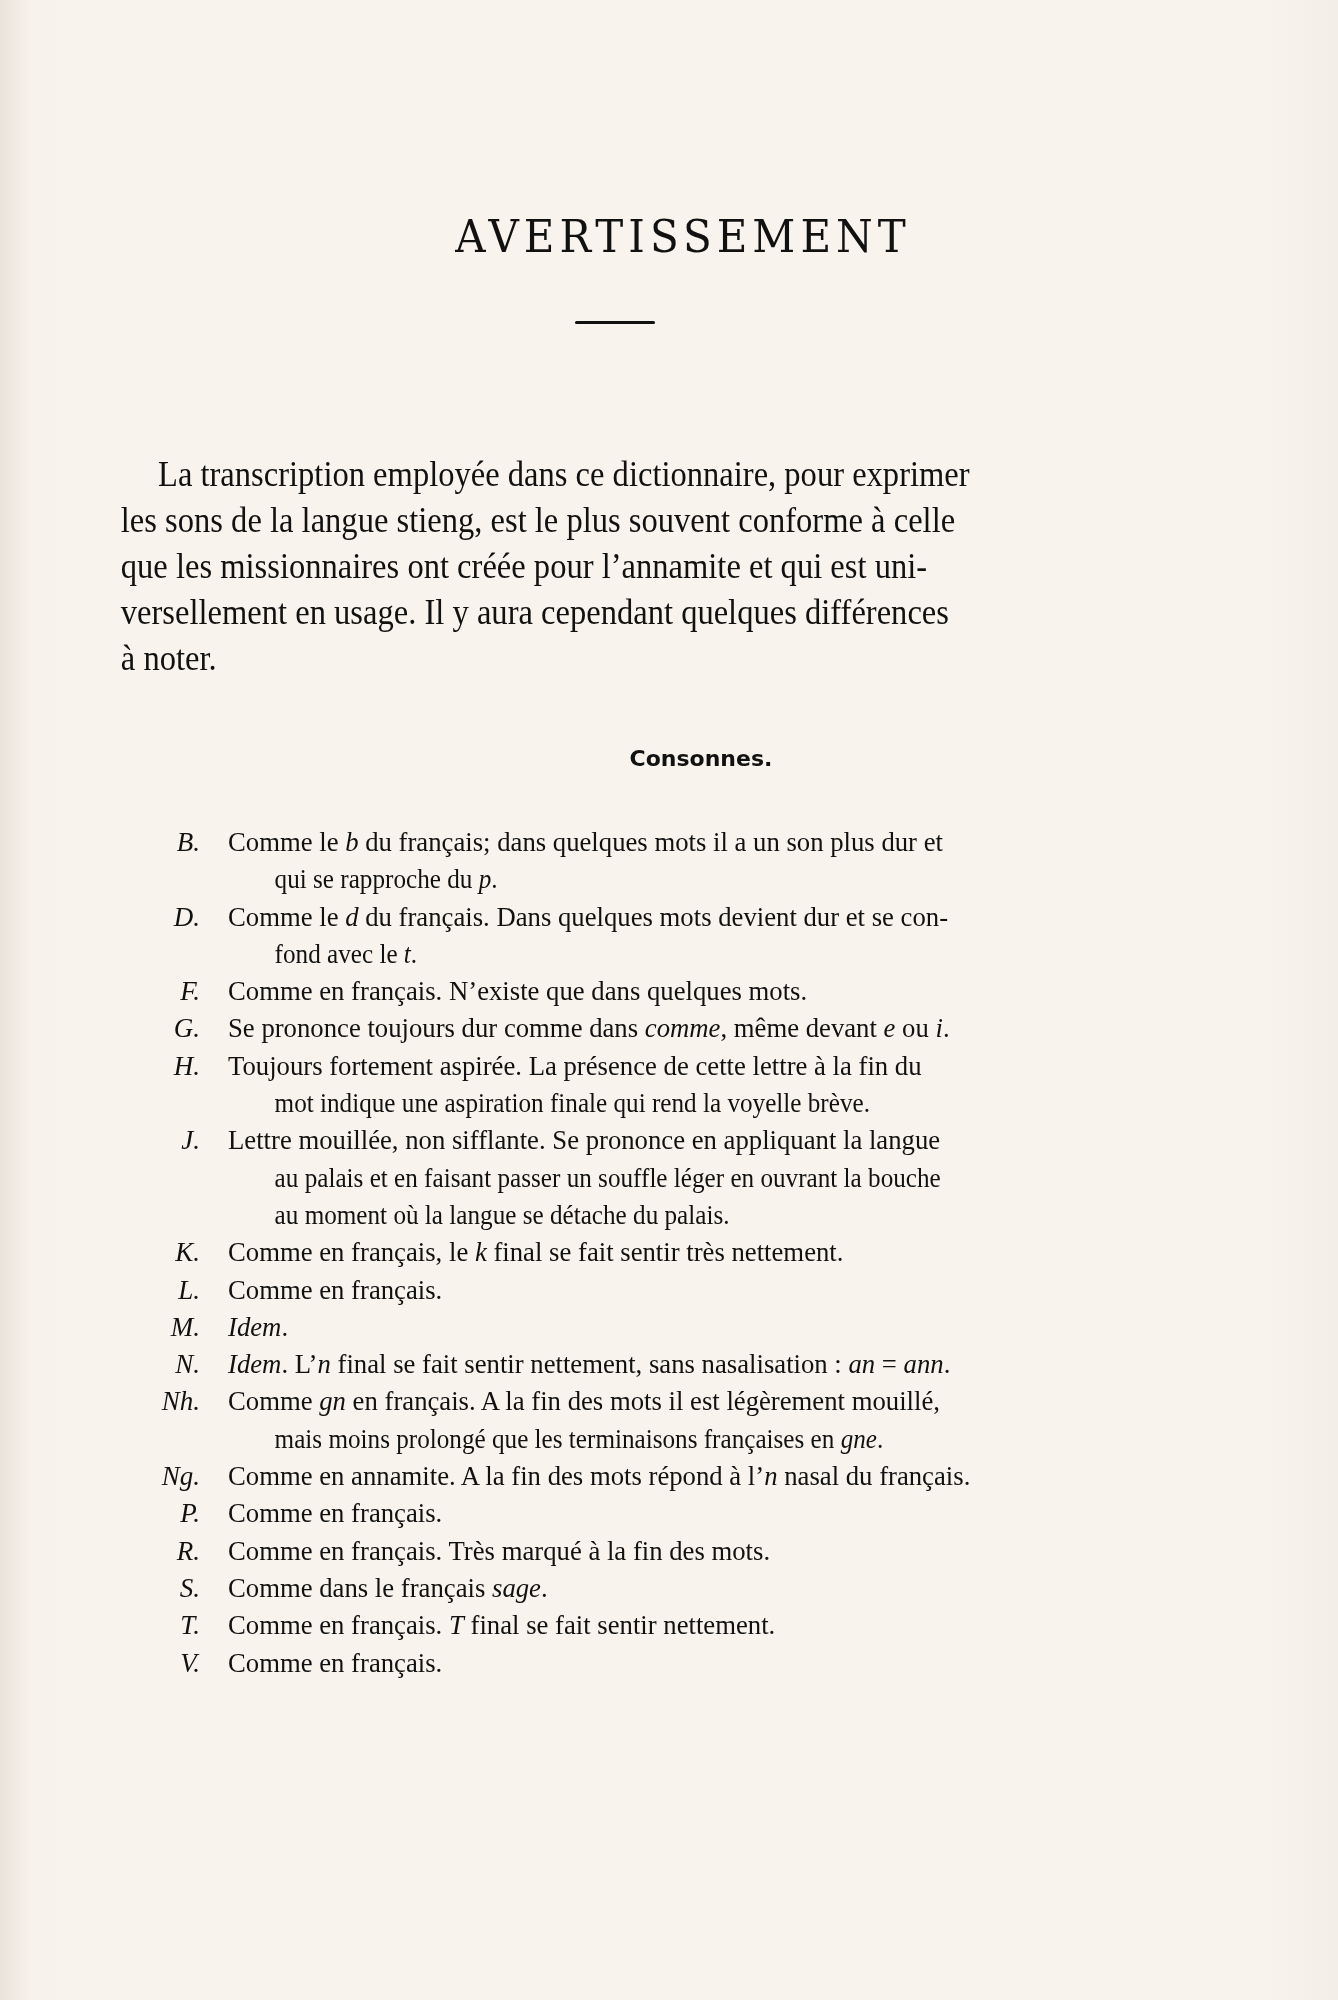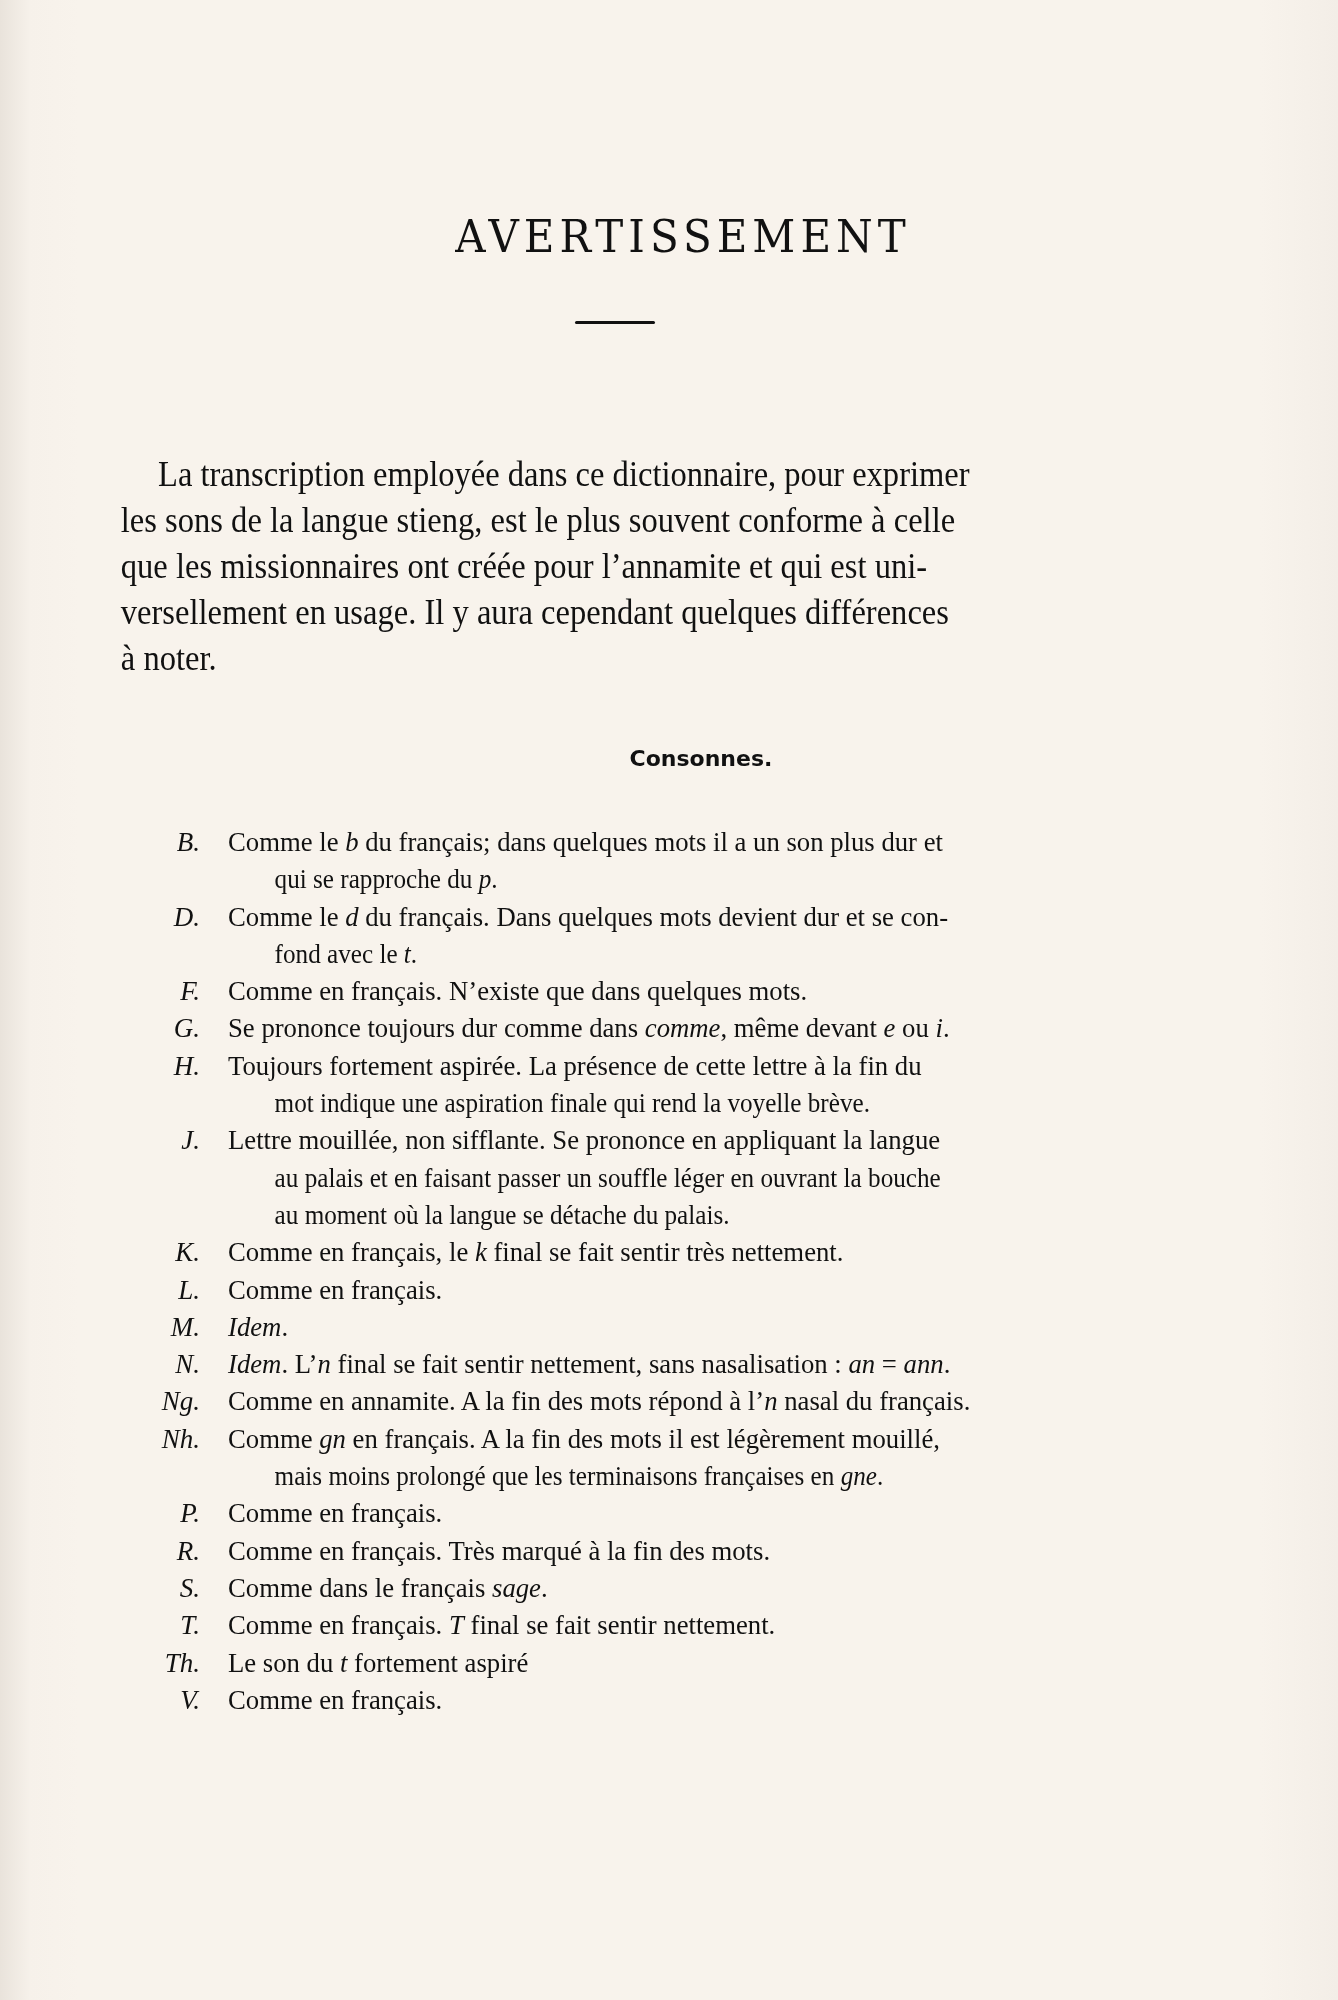--- a/index.html
+++ b/index.html
@@ -183,33 +183,33 @@
           <span class="line" style="transform: scaleX(0.989); transform-origin: left top;"><i>Idem</i><span>.</span></span>
         </span>
       </li>
       <li class="entry">
         <span class="key">N.</span>
         <span class="desc">
           <span class="line" style="transform: scaleX(0.989); transform-origin: left top;"><i>Idem</i><span>. L’</span><i>n</i><span> final se fait sentir nettement, sans nasalisation : </span><i>an</i><span> = </span><i>ann</i><span>.</span></span>
         </span>
       </li>
       <li class="entry">
-        <span class="key">Ng.</span>
-        <span class="desc">
-          <span class="line" style="transform: scaleX(0.989); transform-origin: left top;"><span>Comme en annamite. A la fin des mots répond à l’</span><i>n</i><span> nasal du français.</span></span>
-        </span>
-      </li>
-      <li class="entry">
         <span class="key">Nh.</span>
         <span class="desc">
           <span class="line" style="transform: scaleX(0.989); transform-origin: left top;"><span>Comme </span><i>gn</i><span> en français. A la fin des mots il est légèrement mouillé,</span></span>
           <span class="line cont" style="transform: scaleX(0.932); transform-origin: left top;"><span>mais moins prolongé que les terminaisons françaises en </span><i>gne</i><span>.</span></span>
         </span>
       </li>
       <li class="entry">
+        <span class="key">Ng.</span>
+        <span class="desc">
+          <span class="line" style="transform: scaleX(0.989); transform-origin: left top;"><span>Comme en annamite. A la fin des mots répond à l’</span><i>n</i><span> nasal du français.</span></span>
+        </span>
+      </li>
+      <li class="entry">
         <span class="key">P.</span>
         <span class="desc">
           <span class="line" style="transform: scaleX(0.989); transform-origin: left top;"><span>Comme en français.</span></span>
         </span>
       </li>
       <li class="entry">
         <span class="key">R.</span>
         <span class="desc">
           <span class="line" style="transform: scaleX(0.989); transform-origin: left top;"><span>Comme en français. Très marqué à la fin des mots.</span></span>
         </span>
@@ -217,26 +217,20 @@
       <li class="entry">
         <span class="key">S.</span>
         <span class="desc">
           <span class="line" style="transform: scaleX(0.989); transform-origin: left top;"><span>Comme dans le français </span><i>sage</i><span>.</span></span>
         </span>
       </li>
       <li class="entry">
         <span class="key">T.</span>
         <span class="desc">
           <span class="line" style="transform: scaleX(0.989); transform-origin: left top;"><span>Comme en français. </span><i>T</i><span> final se fait sentir nettement.</span></span>
-        </span>
-      </li>
-      <li class="entry">
-        <span class="key">Th.</span>
-        <span class="desc">
-          <span class="line" style="transform: scaleX(0.989); transform-origin: left top;"><span>Le son du </span><i>t</i><span> fortement aspiré</span></span>
         </span>
       </li>
       <li class="entry">
         <span class="key">V.</span>
         <span class="desc">
           <span class="line" style="transform: scaleX(0.989); transform-origin: left top;"><span>Comme en français.</span></span>
         </span>
       </li>
     </ul>
 </div>

